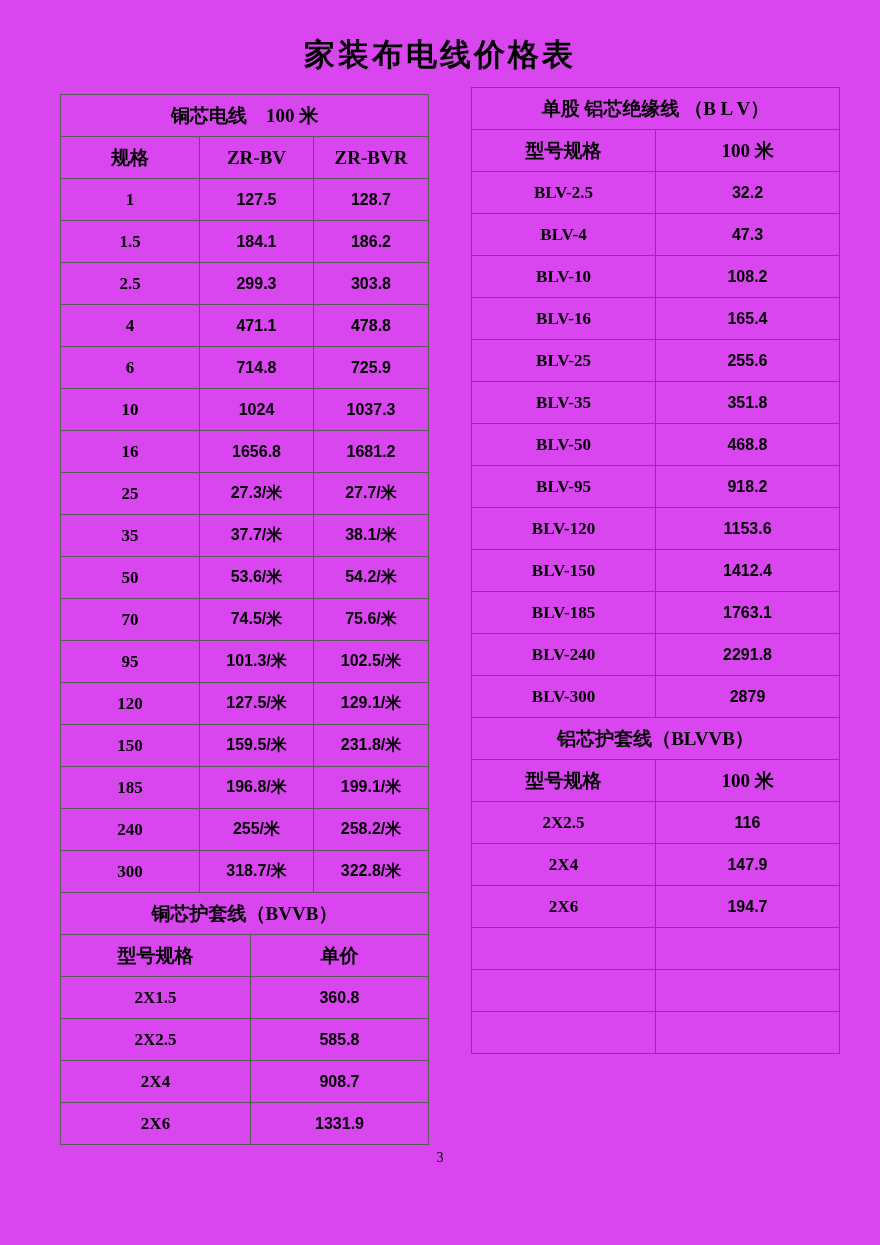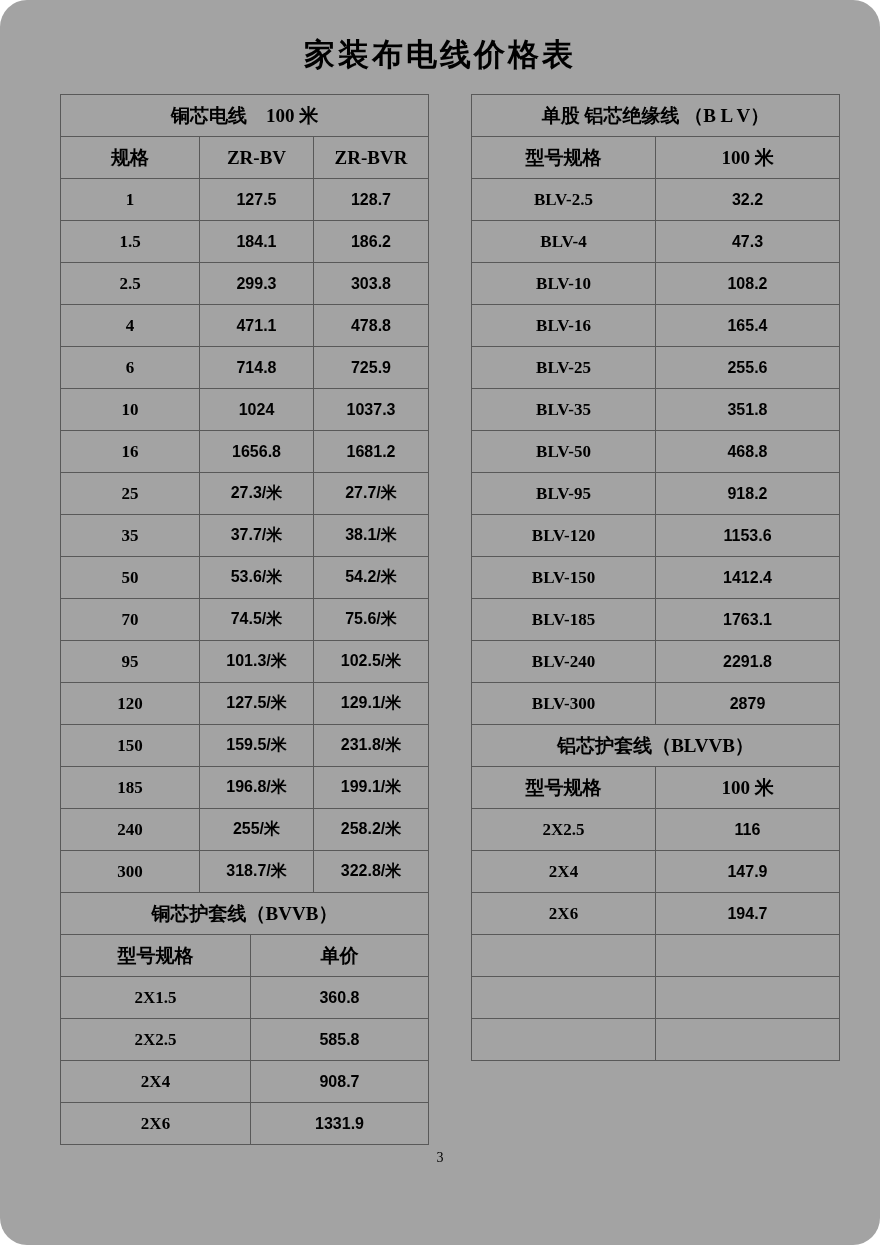--- a/index.html
+++ b/index.html
@@ -4,39 +4,38 @@
 <style>
   html, body {
     margin: 0;
     padding: 0;
     background: #ffffff;
   }
   .page {
     position: relative;
     width: 880px;
     height: 1245px;
-    background: #a3a3a3;
+    background: #d946ef;
     font-family: "Liberation Serif", serif;
     color: #000000;
     overflow: hidden;
-    border-radius: 27px;
   }
   .doc-title {
     position: absolute;
     top: 34px;
     left: 0;
     width: 100%;
     text-align: center;
     font-size: 31px;
     font-weight: bold;
     letter-spacing: 3px;
     font-family: "Liberation Serif", serif;
   }
   .col-left  { position: absolute; left: 60px;  top: 94px; }
-  .col-right { position: absolute; left: 448px; top: 94px; padding-left: 23px; }
+  .col-right { position: absolute; left: 448px; top: 87px; padding-left: 23px; }
 
   table.tbl {
     border-collapse: collapse;
     table-layout: fixed;
     border: 1px solid #595959;
   }
   table.tbl td {
     border: 1px solid #595959;
     text-align: center;
     vertical-align: middle;

